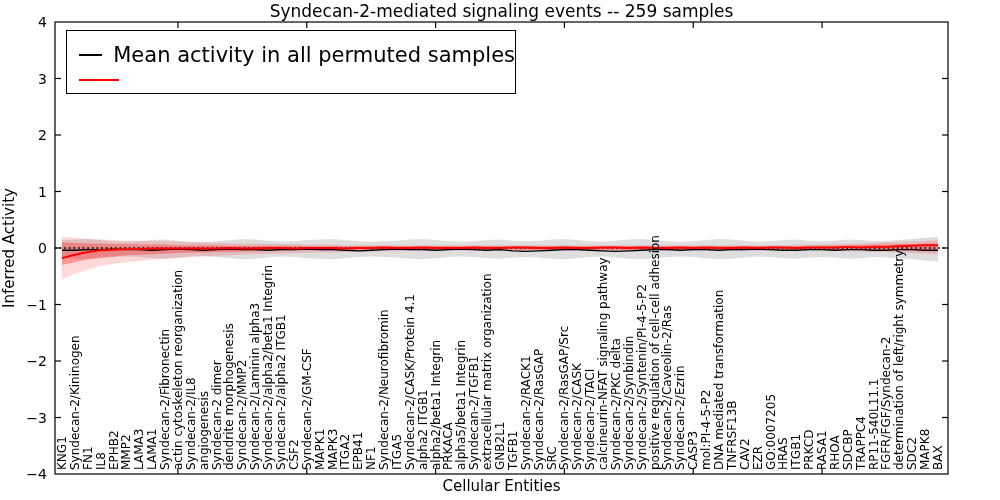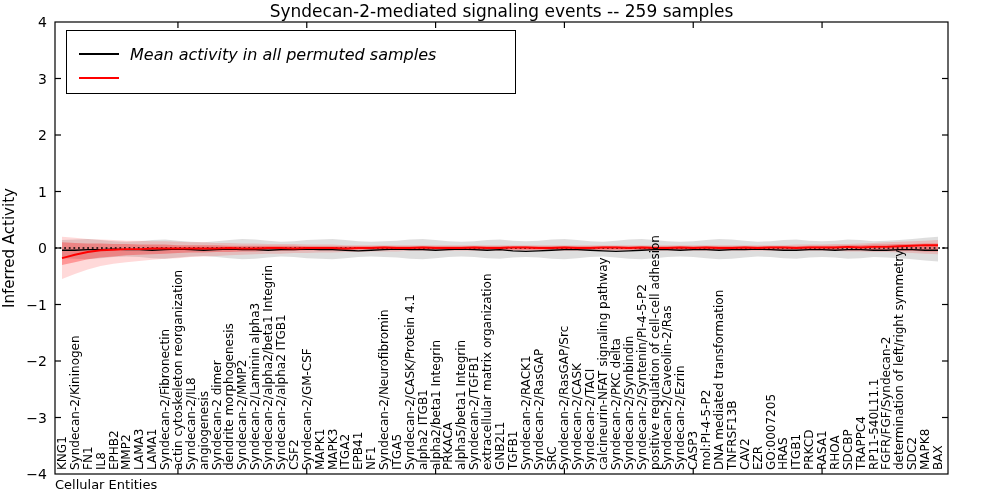--- a/index.html
+++ b/index.html
@@ -1,28 +1,28 @@
 <!DOCTYPE html>
 <html><head>
 <meta charset="utf-8">
 <style>
   html,body{margin:0;padding:0;background:#ffffff;}
   .figure{position:relative;width:1000px;height:500px;background:#ffffff;overflow:hidden;
           font-family:"DejaVu Sans","Liberation Sans",sans-serif;color:#000;}
   .title{position:absolute;left:55px;top:0px;width:893px;text-align:center;
          font-size:17px;line-height:22px;white-space:nowrap;}
-  .xlabel{position:absolute;left:55px;top:477px;width:893px;font-size:13px;}
+  .xlabel{position:absolute;left:55px;top:477px;width:893px;text-align:center;font-size:15px;}
   .ylabel{position:absolute;left:-66px;top:239px;width:150px;text-align:center;
           font-size:15px;transform:rotate(-90deg);}
   svg{position:absolute;left:0;top:0;}
   svg text{font-family:"DejaVu Sans","Liberation Sans",sans-serif;fill:#000;}
   .legend{position:absolute;left:66px;top:30px;width:450px;height:64px;background:#ffffff;
           border:1.2px solid #000;box-sizing:border-box;display:flex;flex-direction:column;
           justify-content:space-evenly;padding-left:12px;z-index:5;}
-  .legend-row{display:flex;align-items:center;font-size:16px;white-space:nowrap;font-style:italic;}
+  .legend-row{display:flex;align-items:center;font-size:21px;white-space:nowrap;}
   .legend-swatch{display:inline-block;width:40px;height:0;border-top:2px solid #000;margin-right:11px;}
 </style>
 </head>
 <body>
 
 <div class="figure">
   <div class="title">Syndecan-2-mediated signaling events -- 259 samples</div>
   <div class="ylabel">Inferred Activity</div>
   <div class="xlabel">Cellular Entities</div>
 

